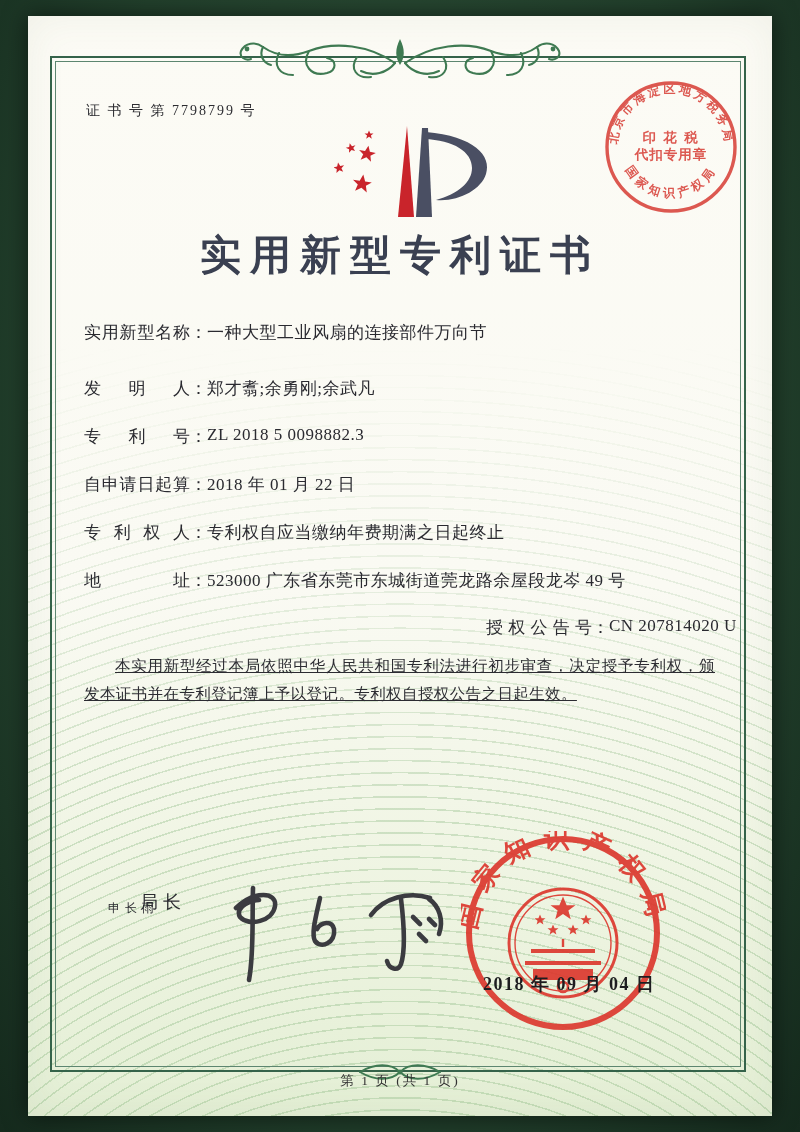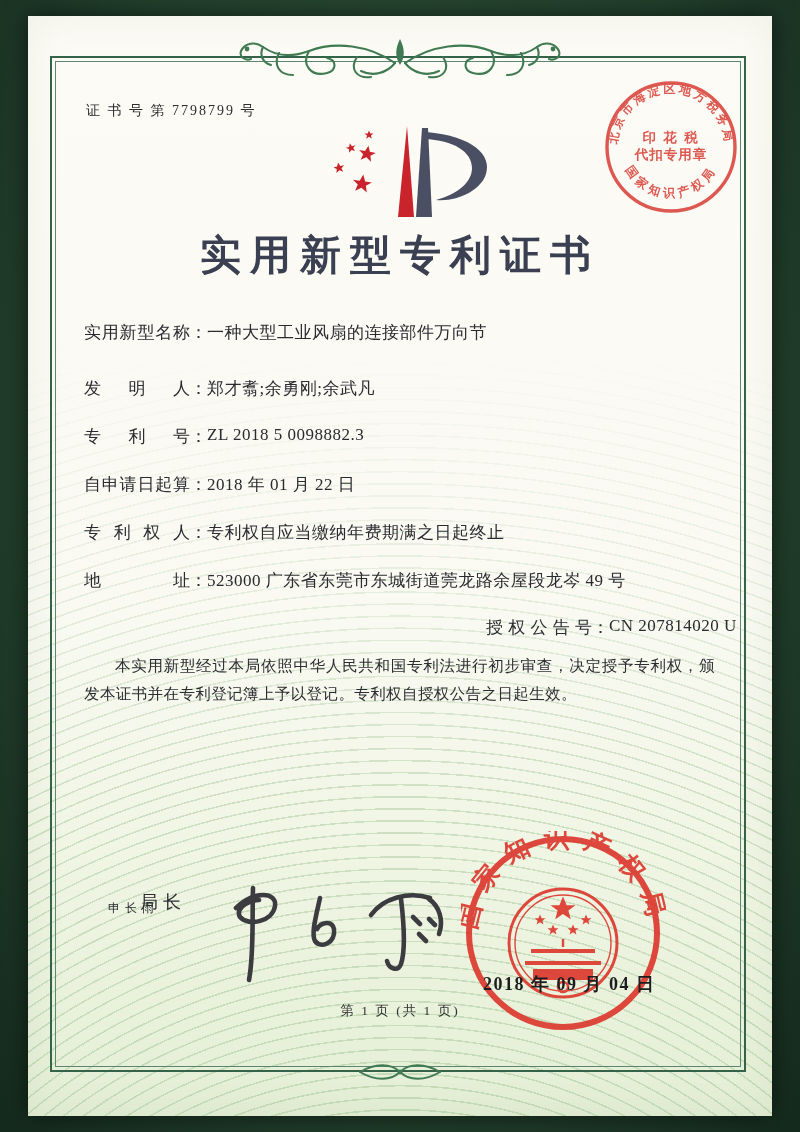--- a/index.html
+++ b/index.html
@@ -24,29 +24,29 @@
     font-size:41px;font-weight:600;letter-spacing:9px;color:#3a4051;}
   .tax-stamp{position:absolute;left:568px;top:56px;}
   .logo{position:absolute;left:306px;top:96px;}
   .fields{position:absolute;left:56px;right:54px;top:0;}
   .f-row{position:absolute;left:0;right:0;font-size:17px;color:#2a2a30;white-space:nowrap;}
   .f-label{display:inline-block;width:106px;text-align:justify;text-align-last:justify;vertical-align:top;}
   .f-colon{display:inline-block;vertical-align:top;}
   .f-value{display:inline-block;vertical-align:top;letter-spacing:.5px;font-family:Liberation Serif, serif;}
   .f-right{position:absolute;left:370px;top:0;margin-left:32px;}
   .paras{position:absolute;left:56px;right:57px;top:636px;font-size:15.5px;
-    line-height:1.82;color:#2c2c32;text-align:justify;}
+    line-height:1.82;color:#2c2c32;text-align:justify;text-decoration:underline;}
   .paras p{margin:0;text-indent:2em;letter-spacing:.4px;}
   .signoff-role{position:absolute;left:96px;top:874px;font-size:18px;letter-spacing:5px;color:#2a2a30;margin-left:16px;}
   .signoff-name{position:absolute;left:80px;top:884px;font-size:12px;letter-spacing:5px;color:#2a2a30;}
   .signature{position:absolute;left:195px;top:852px;}
   .seal{position:absolute;left:433px;top:815px;}
   .seal-date{position:absolute;left:455px;top:956px;font-size:18px;letter-spacing:1.5px;
     color:#1d1d20;font-weight:600;}
-  .footer{position:absolute;left:0;right:0;top:986px;text-align:center;
+  .footer{position:absolute;left:0;right:0;top:1056px;text-align:center;
     font-size:13.5px;letter-spacing:2px;color:#333;}
   svg text{font-family:"Liberation Serif","DejaVu Serif",serif;}
 </style>
 </head>
 <body>
 
 <div class="paper">
   <div class="waves"></div>
 
   <div class="frame">

